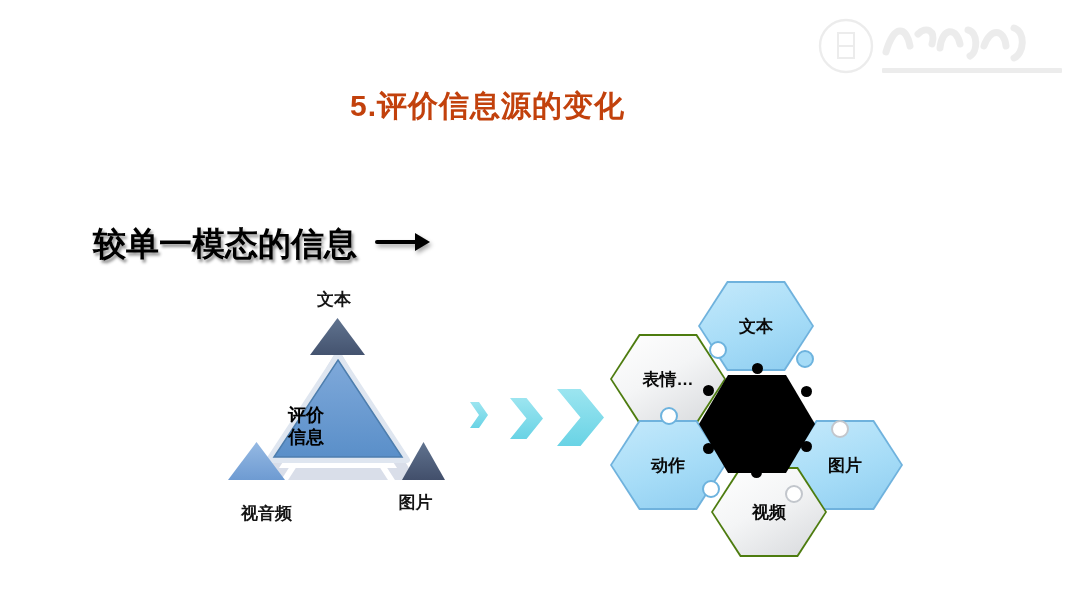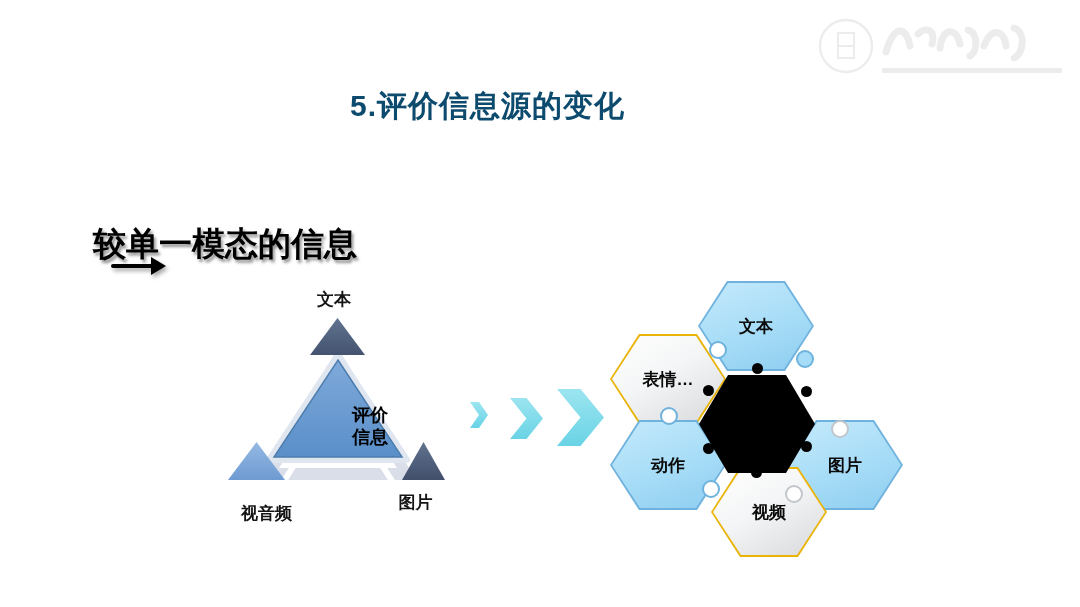--- a/index.html
+++ b/index.html
@@ -4,64 +4,64 @@
 <style>
   html,body{margin:0;padding:0;background:#fff;}
   .slide{position:relative;width:1080px;height:607px;background:#ffffff;overflow:hidden;
          font-family:"Liberation Sans",sans-serif;color:#000;}
 
   
   .watermark{position:absolute;left:818px;top:12px;width:250px;height:68px;opacity:.07;}
 
   
   .title{position:absolute;left:350px;top:86px;font-size:30px;font-weight:700;
-         letter-spacing:1px;color:#0c4a6e;white-space:nowrap;}
+         letter-spacing:1px;color:#c2410c;white-space:nowrap;}
 
   
-  .statement{position:absolute;left:93px;top:222px;display:inline-flex;
+  .statement{position:absolute;left:93px;top:222px;display:inline-flex;align-items:center;
              font-size:33px;font-weight:700;color:#000;white-space:nowrap;
-             text-shadow:2px 3px 3px rgba(0,0,0,.42);flex-direction:column;}
+             text-shadow:2px 3px 3px rgba(0,0,0,.42);}
   .arrow{position:relative;width:42px;height:4px;background:#000;border-radius:2px;
          margin:0 16px 0 18px;transform:translateY(-3px);
          filter:drop-shadow(2px 3px 2px rgba(0,0,0,.35));}
   .arrow::after{content:"";position:absolute;right:-13px;top:-7px;
          border-left:15px solid #000;border-top:9px solid transparent;border-bottom:9px solid transparent;}
 
   
   .tri-wrap{position:absolute;left:210px;top:280px;width:260px;height:250px;}
   .tri-wrap .lbl{position:absolute;font-size:17px;font-weight:600;color:#141414;text-align:center;}
   .lbl-top{left:94px;top:8px;width:60px;}
   .lbl-bl{left:14px;top:222px;width:85px;}
   .lbl-br{left:168px;top:211px;width:75px;}
   .corner{position:absolute;clip-path:polygon(50% 0,100% 100%,0 100%);}
   .t-top{left:100px;top:38px;width:55px;height:37px;background:linear-gradient(180deg,#60738f,#44536f);}
   .t-bl{left:18px;top:162px;width:57px;height:38px;background:linear-gradient(180deg,#95b9e3,#6e9bd2);}
   .t-br{left:192px;top:162px;width:43px;height:38px;background:linear-gradient(180deg,#60738f,#424f6b);}
-  .tri-center-text{position:absolute;left:78px;top:124px;width:100px;text-align:right;
+  .tri-center-text{position:absolute;left:78px;top:124px;width:100px;text-align:left;
                    font-size:18px;font-weight:700;line-height:22px;color:#000;}
 
   
   .chev-wrap{position:absolute;left:465px;top:385px;width:145px;height:62px;}
   .chev{position:absolute;background:linear-gradient(180deg,#9ce5f0,#69d3e5);
         clip-path:polygon(0 0,50% 0,100% 50%,50% 100%,0 100%,50% 50%);}
   .c1{left:5px;top:17px;width:18px;height:26px;}
   .c2{left:45px;top:13px;width:33px;height:41px;}
   .c3{left:92px;top:4px;width:47px;height:57px;}
 
   
   .hex-wrap{position:absolute;left:610px;top:281px;width:295px;height:285px;}
   .hex{position:absolute;width:116px;height:90px;display:flex;align-items:center;justify-content:center;
        clip-path:polygon(25% 0,75% 0,100% 50%,75% 100%,25% 100%,0 50%);
        font-size:17px;font-weight:700;color:#0a0a0a;
        filter:drop-shadow(2px 3px 2px rgba(130,160,185,.45));}
   .hex::before{content:"";position:absolute;inset:2px;z-index:-1;
        clip-path:polygon(25% 0,75% 0,100% 50%,75% 100%,25% 100%,0 50%);}
   .hex.blue{background:#6fb2dd;}
   .hex.blue::before{background:linear-gradient(160deg,#c4e9fb 0%,#a6dcf7 55%,#8ecdf0 100%);}
-  .hex.gray{background:#eab308;}
+  .hex.gray{background:#4d7c0f;}
   .hex.gray::before{background:linear-gradient(150deg,#ffffff 0%,#f4f5f6 45%,#d7d9dc 100%);}
   .hex.black{background:#000;width:116px;height:98px;}
   .hx-wenben{left:88px;top:0;}
   .hx-biaoqing{left:0;top:53px;}
   .hx-yinpin{left:177px;top:53px;}
   .hx-center{left:89px;top:94px;}
   .hx-dongzuo{left:0;top:139px;}
   .hx-tupian{left:177px;top:139px;}
   .hx-shipin{left:101px;top:186px;}
   .hex span{position:relative;z-index:2;}

